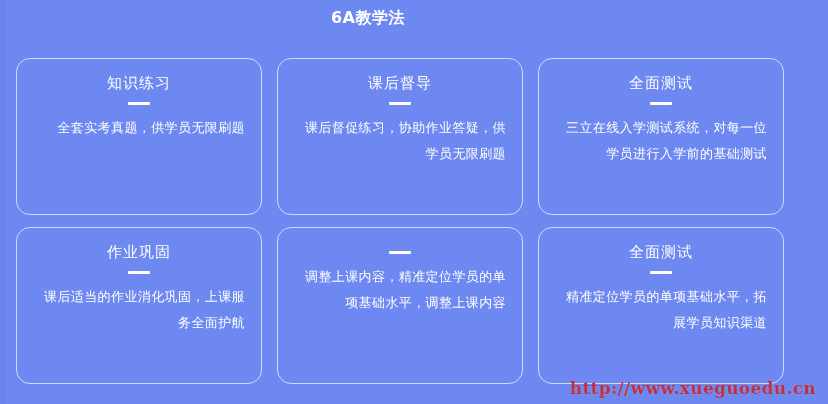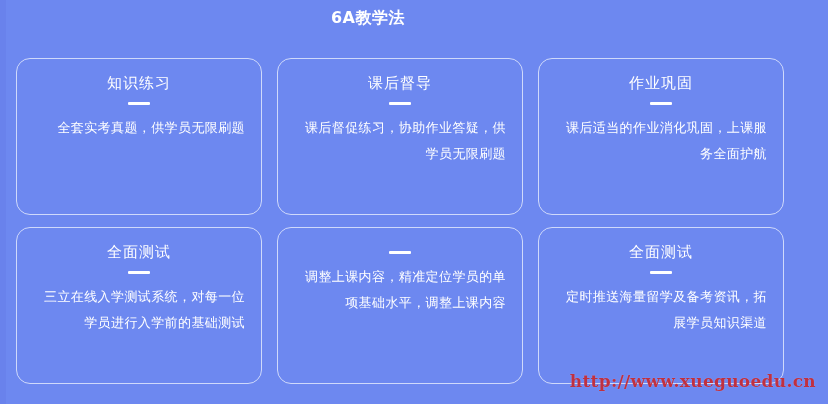--- a/index.html
+++ b/index.html
@@ -73,21 +73,21 @@
     color: #ffffff;
     font-size: 13px;
     line-height: 26px;
     text-align: right;
     letter-spacing: 0.4px;
     padding: 0 2px;
   }
   #watermark {
     position: absolute;
     right: 12px;
-    bottom: 13px;
+    bottom: 6px;
     color: #c03040;
     font-family: "DejaVu Serif", "Liberation Serif", serif;
     font-size: 17px;
     font-weight: bold;
     letter-spacing: 0.3px;
     white-space: nowrap;
     text-shadow: 0 0 1px rgba(255,255,255,0.35);
   }
 </style>
 </head>
@@ -105,39 +105,39 @@
       <div class="card-body">全套实考真题，供学员无限刷题</div>
     </div>
 
     <div class="card">
       <div class="card-title">课后督导</div>
       <div class="card-divider"></div>
       <div class="card-body">课后督促练习，协助作业答疑，供学员无限刷题</div>
     </div>
 
     <div class="card">
+      <div class="card-title">全面测试</div>
+      <div class="card-divider"></div>
+      <div class="card-body">三立在线入学测试系统，对每一位学员进行入学前的基础测试</div>
+    </div>
+
+    <div class="card">
       <div class="card-title">作业巩固</div>
       <div class="card-divider"></div>
       <div class="card-body">课后适当的作业消化巩固，上课服务全面护航</div>
-    </div>
-
-    <div class="card">
-      <div class="card-title">全面测试</div>
-      <div class="card-divider"></div>
-      <div class="card-body">三立在线入学测试系统，对每一位学员进行入学前的基础测试</div>
     </div>
 
     <div class="card">
       <div class="card-divider"></div>
       <div class="card-body">调整上课内容，精准定位学员的单项基础水平，调整上课内容</div>
     </div>
 
     <div class="card">
       <div class="card-title">全面测试</div>
       <div class="card-divider"></div>
-      <div class="card-body">定时推送海量留学及备考资讯，拓展学员知识渠道</div>
+      <div class="card-body">精准定位学员的单项基础水平，拓展学员知识渠道</div>
     </div>
 
   </div>
 
   <div id="watermark">http://www.xueguoedu.cn</div>
 
 </div>
 
 </body></html>

